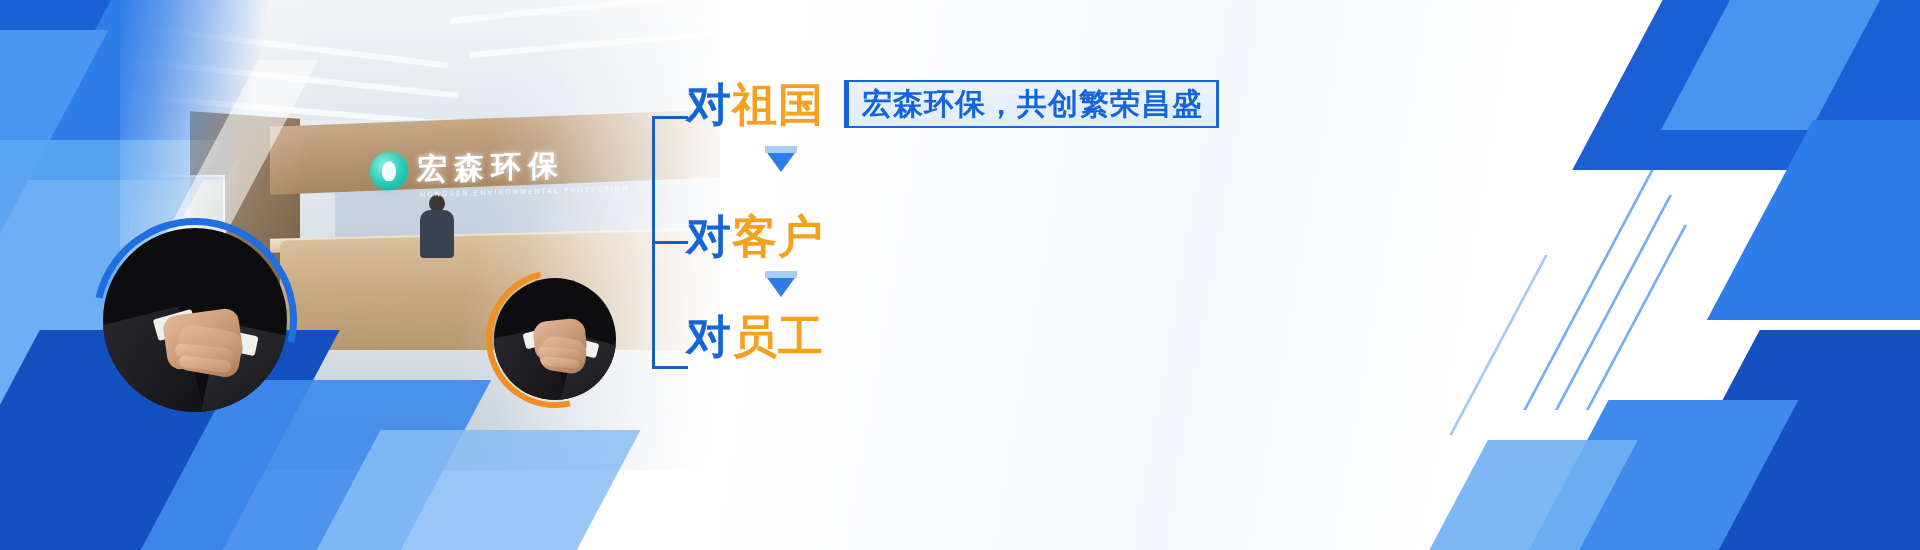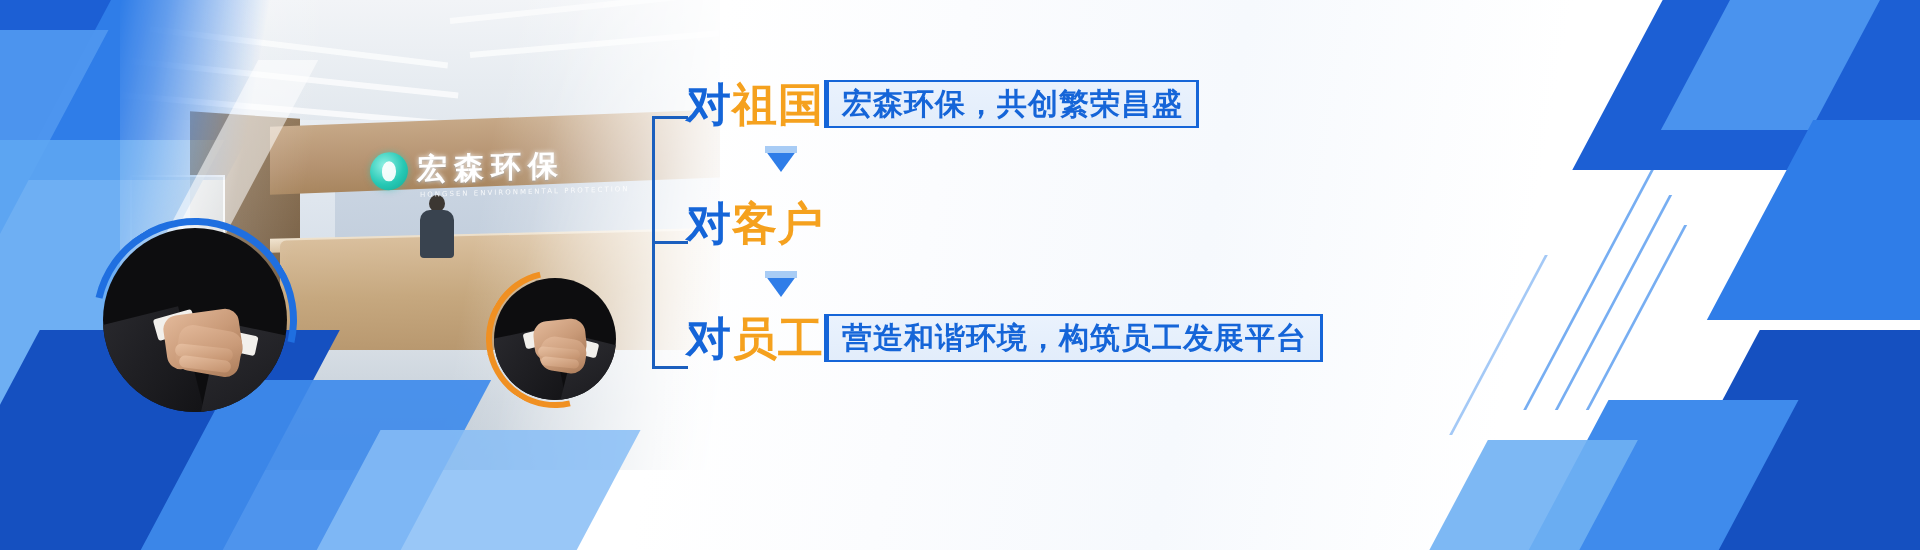--- a/index.html
+++ b/index.html
@@ -275,30 +275,30 @@
   .tick.t3 { top: 286px; }
 
   .row {
     position: absolute;
     left: 34px;
     display: flex;
     align-items: center;
     white-space: nowrap;
   }
   .row.r1 { top: 0px; }
-  .row.r2 { top: 121px; }
+  .row.r2 { top: 134px; }
   .row.r3 { top: 234px; }
 
   .lead {
     font-size: 45px;
     font-weight: 700;
     letter-spacing: 1px;
     line-height: 1;
     font-family: "DejaVu Sans", "Liberation Sans", sans-serif;
-    margin-right: 0;
+    margin-right: 20px;
   }
   .lead .w-blue { color: #1565d8; }
   .lead .w-orange { color: #f5a11e; }
 
   .tagbox {
     position: relative;
     display: inline-flex;
     align-items: center;
     height: 48px;
     padding: 0 10px 0 12px;
@@ -444,19 +444,16 @@
     <div class="row r2">
       <div class="lead">
         <span class="w-blue">对</span><span class="w-orange">客户</span>
       </div>
     </div>
 
     <div class="row r3">
       <div class="lead">
         <span class="w-blue">对</span><span class="w-orange">员工</span>
       </div>
-      <div class="tagbox">
-        <span class="tagtext">营造和谐环境，构筑员工发展平台</span>
-      </div>
     </div>
   </div>
 
 </div>
 
 </body></html>

